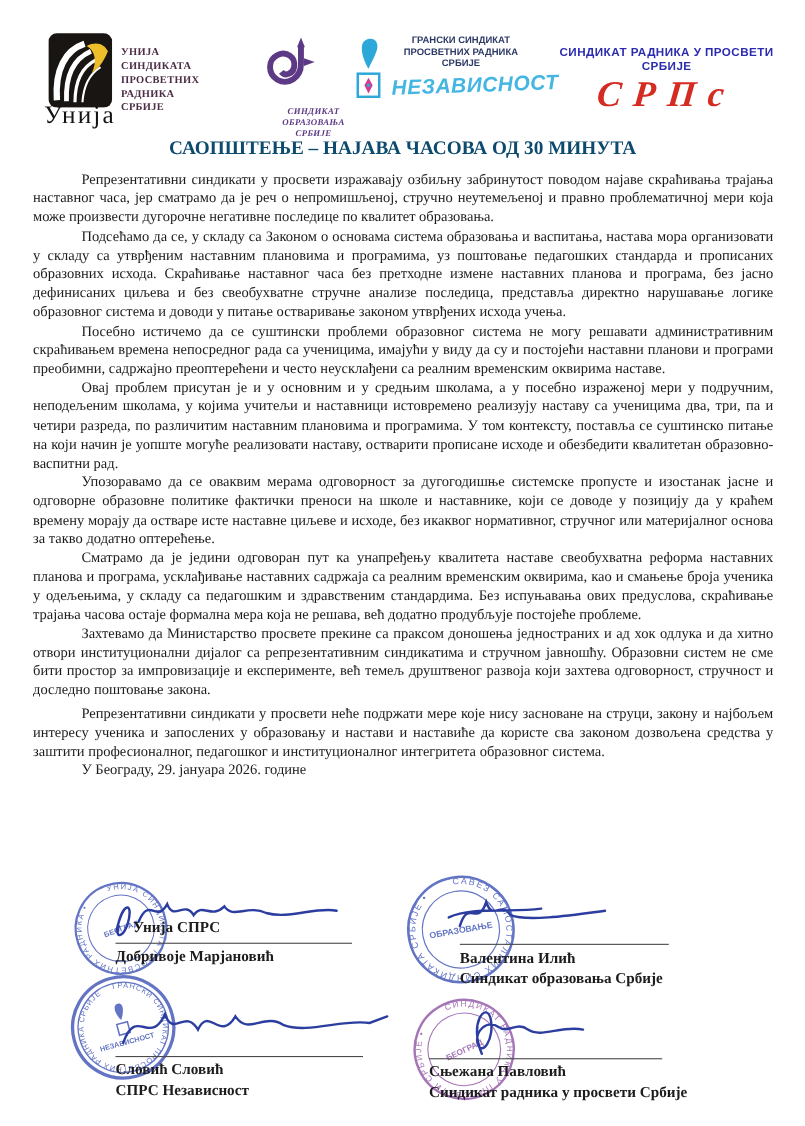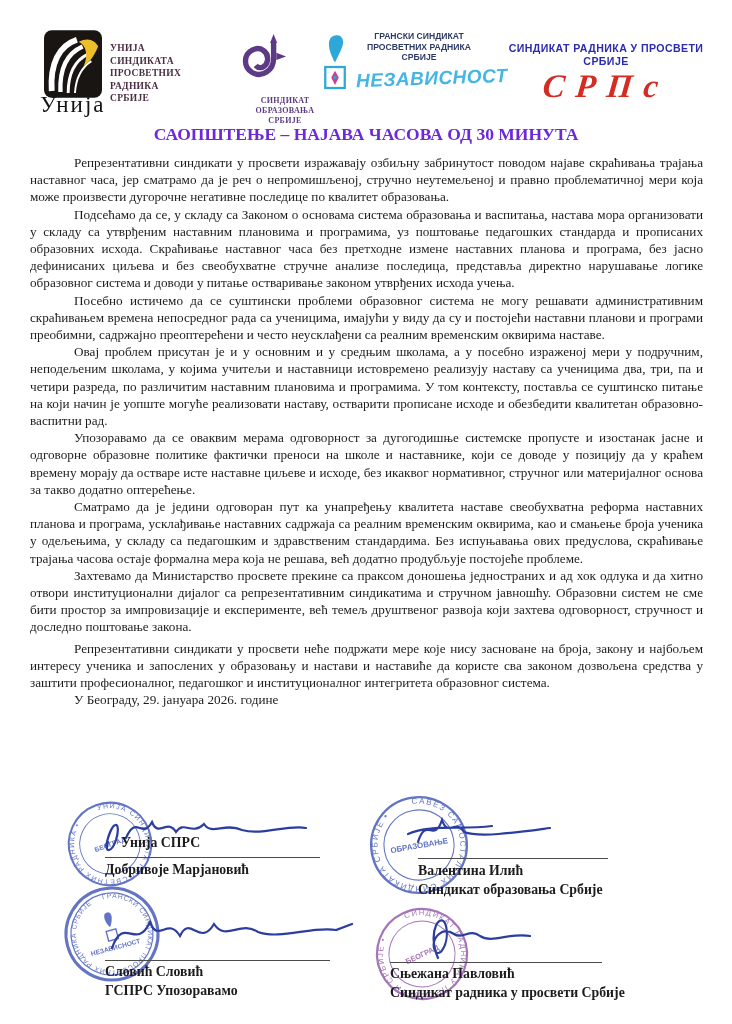--- a/index.html
+++ b/index.html
@@ -9,41 +9,41 @@
   
   .logo{position:absolute;}
   .logo1{left:40px;top:30px;width:180px;height:90px;}
   .logo1 .fan{position:absolute;left:4px;top:0;width:58px;height:68px;}
   .unija-word{position:absolute;left:0px;top:62px;font-size:23px;letter-spacing:2px;color:#141414;font-family:"Liberation Serif",serif;}
   .unija-cap{position:absolute;left:70px;top:12px;font-family:"Liberation Serif",serif;font-weight:bold;
              font-size:9.5px;line-height:12.5px;color:#4b2d45;white-space:pre-line;letter-spacing:.3px;}
 
   .logo2{left:206px;top:32px;width:112px;height:88px;text-align:center;}
   .logo2 svg{width:50px;height:56px;margin-top:0;}
-  .sos-cap{margin-top:4px;font-family:"Liberation Serif",serif;font-weight:bold;
+  .sos-cap{margin-top:4px;font-family:"Liberation Serif",serif;font-weight:bold;font-style:italic;
            font-size:8px;line-height:10px;color:#5d3a86;white-space:pre-line;letter-spacing:.3px;margin-left:46px;}
 
   .logo3{left:318px;top:30px;width:168px;height:88px;}
   .logo3 .excl{position:absolute;left:2px;top:2px;width:30px;height:64px;}
   .gsprs-cap{position:absolute;left:36px;top:1px;width:130px;text-align:center;
              font-family:"Liberation Sans",sans-serif;font-weight:bold;font-size:8.6px;line-height:10.5px;
              color:#2d3a66;white-space:pre-line;}
   .nez-word{position:absolute;left:38px;top:38px;width:128px;text-align:center;
             font-family:"Liberation Sans",sans-serif;font-weight:bold;font-style:italic;
             font-size:19px;color:#45b6e2;transform:rotate(-2deg);letter-spacing:.5px;}
 
   .logo4{left:500px;top:42px;width:212px;height:78px;text-align:center;}
   .srps-cap{font-family:"Liberation Sans",sans-serif;font-weight:bold;font-size:10.6px;line-height:12.5px;
             color:#2b2bb0;white-space:pre-line;letter-spacing:.4px;}
   .srps-word{margin-top:1px;font-family:"Liberation Serif",serif;font-weight:bold;font-style:italic;
              font-size:33px;color:#d42b22;letter-spacing:11px;transform:skewX(-6deg);}
 
   
   .title{position:absolute;top:124px;left:0;width:100%;margin:0;text-align:center;
-         font-size:17.5px;font-weight:bold;color:#6d28d9;}
+         font-size:17.5px;font-weight:bold;color:#0c4a6e;}
   .bodytext{position:absolute;top:154px;left:30px;width:673px;
             font-size:13.2px;line-height:17.2px;text-align:justify;}
   .bodytext p{margin:0;text-indent:44px;}
   .bodytext p.sp{margin-top:4px;}
   .dateline{margin-top:9px;text-indent:44px;text-align:left;}
 
   
   .sig-line{position:absolute;height:0;border-top:1.2px solid #4a4a4a;}
   .sig-name,.sig-org{position:absolute;font-size:13.8px;color:#1c1c1e;white-space:nowrap;font-weight:bold;}
   .stamp{position:absolute;opacity:.82;}
@@ -108,21 +108,21 @@
   <h1 class="title">САОПШТЕЊЕ – НАЈАВА ЧАСОВА ОД 30 МИНУТА</h1>
 
   <main class="bodytext">
     <p>Репрезентативни синдикати у просвети изражавају озбиљну забринутост поводом најаве скраћивања трајања наставног часа, јер сматрамо да је реч о непромишљеној, стручно неутемељеној и правно проблематичној мери која може произвести дугорочне негативне последице по квалитет образовања.</p>
     <p>Подсећамо да се, у складу са Законом о основама система образовања и васпитања, настава мора организовати у складу са утврђеним наставним плановима и програмима, уз поштовање педагошких стандарда и прописаних образовних исхода. Скраћивање наставног часа без претходне измене наставних планова и програма, без јасно дефинисаних циљева и без свеобухватне стручне анализе последица, представља директно нарушавање логике образовног система и доводи у питање остваривање законом утврђених исхода учења.</p>
     <p>Посебно истичемо да се суштински проблеми образовног система не могу решавати административним скраћивањем времена непосредног рада са ученицима, имајући у виду да су и постојећи наставни планови и програми преобимни, садржајно преоптерећени и често неусклађени са реалним временским оквирима наставе.</p>
     <p>Овај проблем присутан је и у основним и у средњим школама, а у посебно израженој мери у подручним, неподељеним школама, у којима учитељи и наставници истовремено реализују наставу са ученицима два, три, па и четири разреда, по различитим наставним плановима и програмима. У том контексту, поставља се суштинско питање на који начин је уопште могуће реализовати наставу, остварити прописане исходе и обезбедити квалитетан образовно-васпитни рад.</p>
     <p>Упозоравамо да се оваквим мерама одговорност за дугогодишње системске пропусте и изостанак јасне и одговорне образовне политике фактички преноси на школе и наставнике, који се доводе у позицију да у краћем времену морају да остваре исте наставне циљеве и исходе, без икаквог нормативног, стручног или материјалног основа за такво додатно оптерећење.</p>
     <p>Сматрамо да је једини одговоран пут ка унапређењу квалитета наставе свеобухватна реформа наставних планова и програма, усклађивање наставних садржаја са реалним временским оквирима, као и смањење броја ученика у одељењима, у складу са педагошким и здравственим стандардима. Без испуњавања ових предуслова, скраћивање трајања часова остаје формална мера која не решава, већ додатно продубљује постојеће проблеме.</p>
     <p>Захтевамо да Министарство просвете прекине са праксом доношења једностраних и ад хок одлука и да хитно отвори институционални дијалог са репрезентативним синдикатима и стручном јавношћу. Образовни систем не сме бити простор за импровизације и експерименте, већ темељ друштвеног развоја који захтева одговорност, стручност и доследно поштовање закона.</p>
-    <p class="sp">Репрезентативни синдикати у просвети неће подржати мере које нису засноване на броја, закону и најбољем интересу ученика и запослених у образовању и настави и наставиће да користе сва законом дозвољена средства у заштити професионалног, педагошког и институционалног интегритета образовног система.</p>
+    <p class="sp">Репрезентативни синдикати у просвети неће подржати мере које нису засноване на струци, закону и најбољем интересу ученика и запослених у образовању и настави и наставиће да користе сва законом дозвољена средства у заштити професионалног, педагошког и институционалног интегритета образовног система.</p>
     <p class="dateline">У Београду, 29. јануара 2026. године</p>
   </main>
 
   <div class="stamp stamp-blue" style="left:66px;top:800px;transform:rotate(-20deg);">
     <svg width="88" height="88" viewBox="0 0 96 96">
       <circle cx="48" cy="48" r="45" fill="none" stroke="currentColor" stroke-width="2.2"></circle>
       <circle cx="48" cy="48" r="33" fill="none" stroke="currentColor" stroke-width="1"></circle>
       <defs>
           <path id="sr1" d="M48,9 a39,39 0 1,1 -0.1,0"></path>
         </defs>
@@ -166,21 +166,21 @@
       <path d="M48,26 C51,25 53,28 52,32 C51,36 50,38 48,41 C46,38 44,33 45,29 C45.5,27 46.5,26.3 48,26 Z" fill="currentColor"></path>
       <rect x="43" y="44" width="10" height="10" fill="none" stroke="currentColor" stroke-width="1.4"></rect>
       <text class="ctr" x="48" y="64" text-anchor="middle" style="font-size:6.6px;">НЕЗАВИСНОСТ</text>
     </svg>
   </div>
   <svg class="squiggle" style="left:100px;top:906px;" width="262" height="56" viewBox="0 0 262 56">
     <path d="M12,42 C24,8 36,46 50,16 C58,38 68,10 80,30 C90,8 100,42 114,18 C126,36 140,14 158,26 C180,34 212,20 236,24 L252,18"></path>
   </svg>
   <div class="sig-line" style="left:105px;top:960px;width:225px;"></div>
   <div class="sig-name" style="left:105px;top:964px;">Словић Словић</div>
-  <div class="sig-org" style="left:105px;top:983px;">ГСПРС Упозоравамо</div>
+  <div class="sig-org" style="left:105px;top:983px;">СПРС Независност</div>
 
   <div class="stamp stamp-purple" style="left:374px;top:906px;transform:rotate(-25deg);">
     <svg width="96" height="96" viewBox="0 0 96 96">
       <circle cx="48" cy="48" r="45" fill="none" stroke="currentColor" stroke-width="2.2"></circle>
       <circle cx="48" cy="48" r="33" fill="none" stroke="currentColor" stroke-width="1"></circle>
       <defs>
           <path id="sr4" d="M48,9 a39,39 0 1,1 -0.1,0"></path>
         </defs>
       <text class="ring"><textPath href="#sr4">СИНДИКАТ РАДНИКА У ПРОСВЕТИ СРБИЈЕ •</textPath></text>
       <text class="ctr" x="48" y="51" text-anchor="middle">БЕОГРАД</text>

